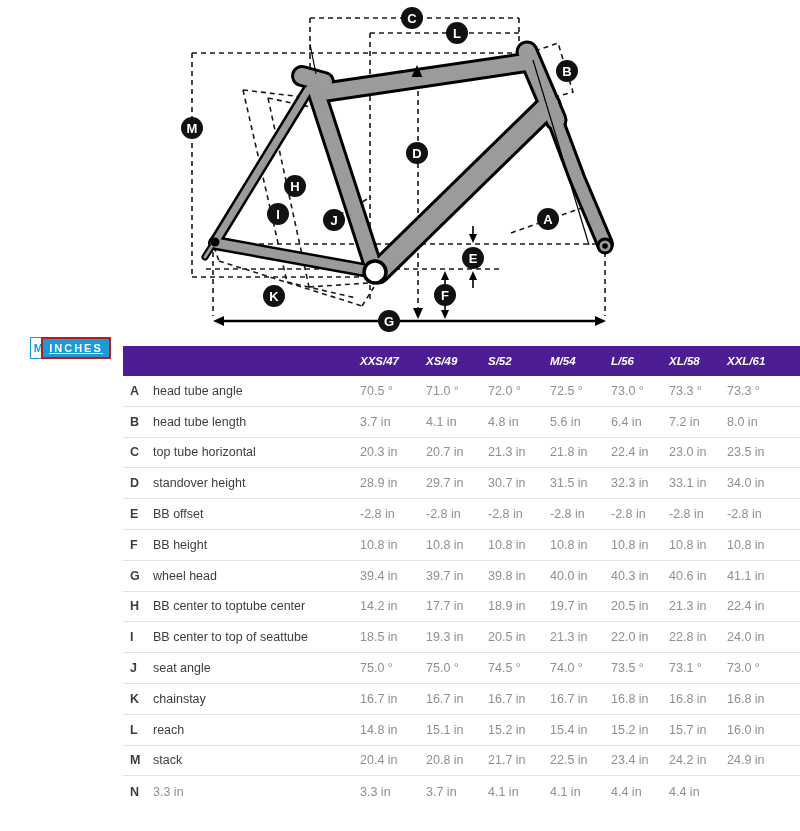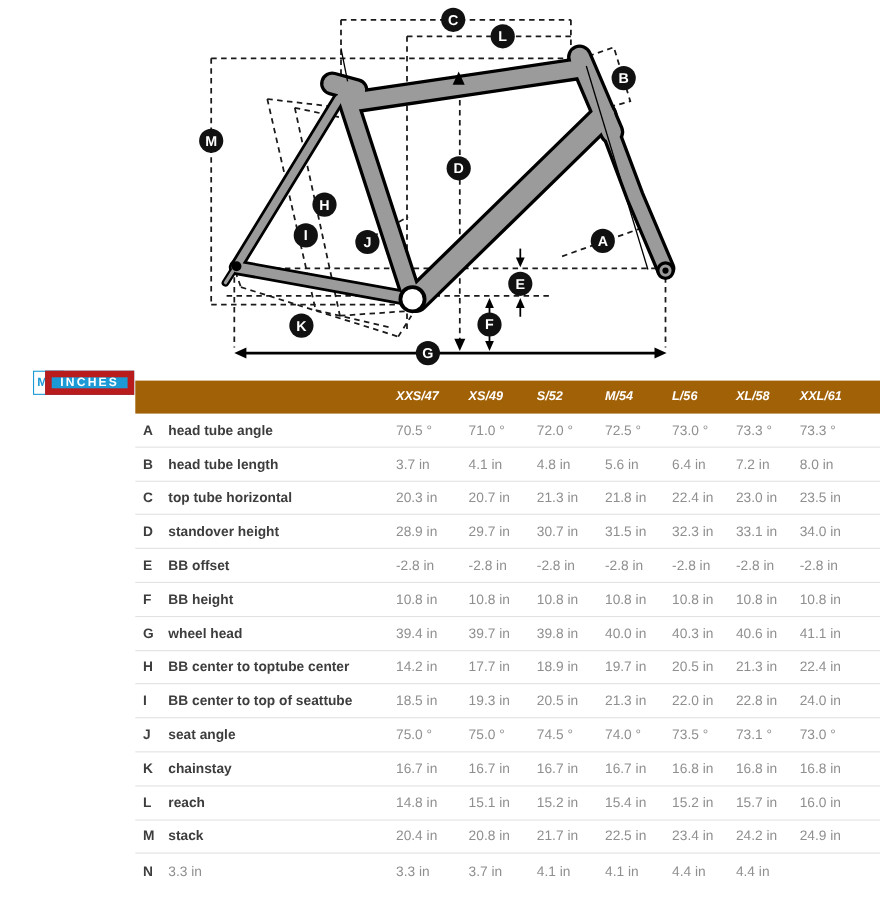--- a/index.html
+++ b/index.html
@@ -15,37 +15,37 @@
   .thin { stroke:#000; stroke-width:1.2; fill:none; }
   .arr  { fill:#000; }
   .arrline { stroke:#000; stroke-width:1.6; fill:none; }
   #badges text { fill:#fff; font:bold 13px "Liberation Sans",sans-serif; text-anchor:middle; }
   
   .btn { position:absolute; top:337px; height:22px; box-sizing:border-box;
          display:flex; align-items:center; justify-content:center;
          font-weight:bold; font-size:11px; cursor:pointer; }
   .btn-mm { left:30px; width:28px; background:#fff; border:1px solid #1b9ad6;
             color:#1b9ad6; letter-spacing:1px; }
-  .btn-in { left:41px; width:81px; background:#1b9ad6; border:6px solid #b91c1c;
-            color:#fff; letter-spacing:2px; }
+  .btn-in { left:41px; width:70px; background:#1b9ad6; border:2px solid #b91c1c;
+            color:#fff; letter-spacing:2px;text-decoration:underline; }
   
   .geo-table { position:absolute; left:123px; top:346px; width:677px; }
   .geo-header {
     display:grid; grid-template-columns:30px 207px 66px 62px 62px 61px 58px 58px 73px;
-    height:30px; align-items:center; background:#a16207;
+    height:30px; align-items:center; background:#4c1d95;
   }
   .hcell { color:#fff; font-weight:bold; font-style:italic; font-size:11.5px; text-align:left; }
   .geo-body .grow {
     display:grid; grid-template-columns:30px 207px 66px 62px 62px 61px 58px 58px 73px;
     height:30.8px; align-items:center; border-bottom:1px solid #e2e2e2; box-sizing:border-box;
   }
   .geo-body .grow:last-child { border-bottom:none; }
   .cell { font-size:12.5px; }
   .cell.key { font-weight:bold; color:#3d3d3d; padding-left:7px; }
-  .cell.lab { font-weight:bold; color:#3d3d3d; }
+  .cell.lab { font-weight:normal; color:#3d3d3d; }
   .cell.val { color:#8f8f8f; }
 </style>
 </head>
 <body>
 
 <div class="page">
 
   <svg class="diagram" width="800" height="335" viewBox="0 0 800 335">
 
     <g>

